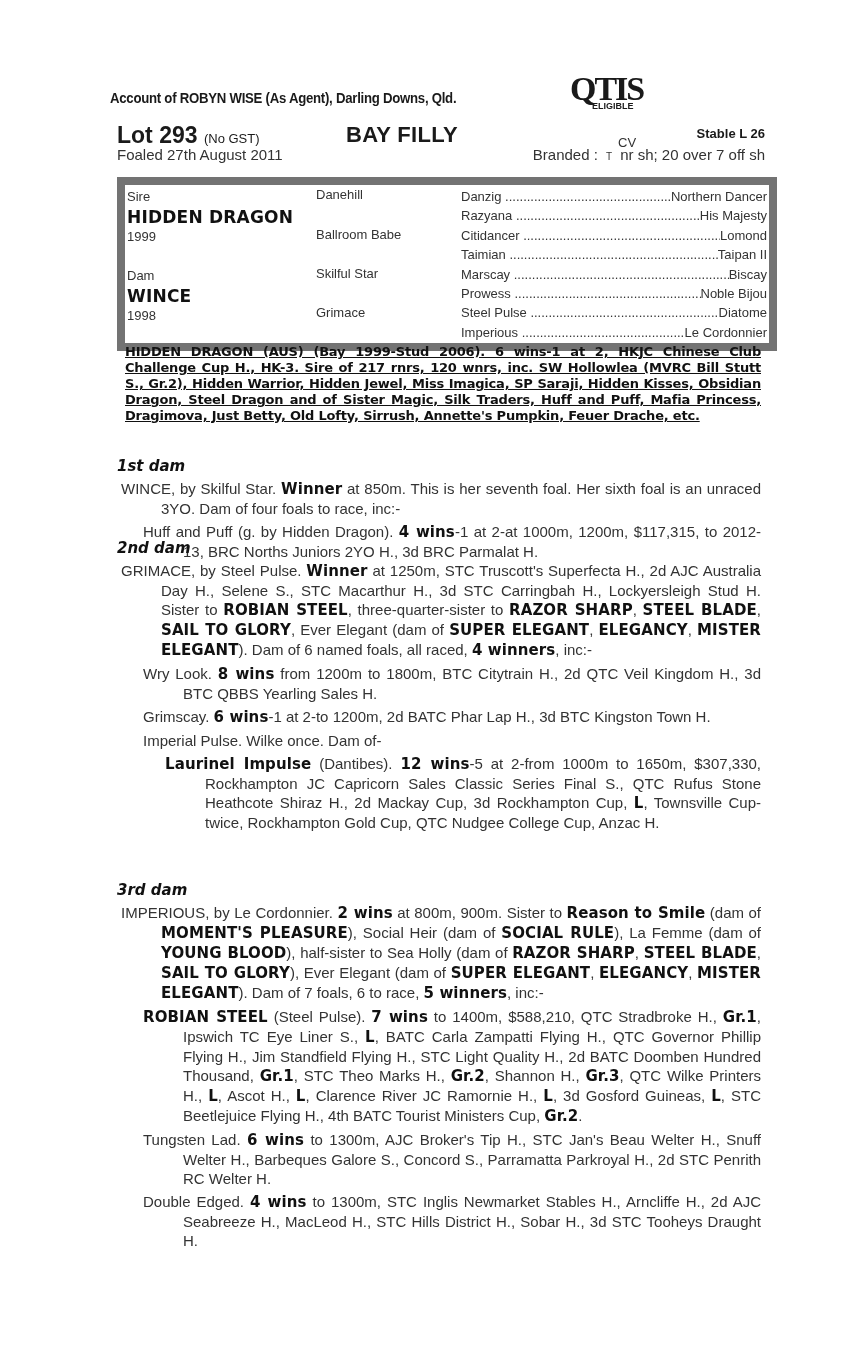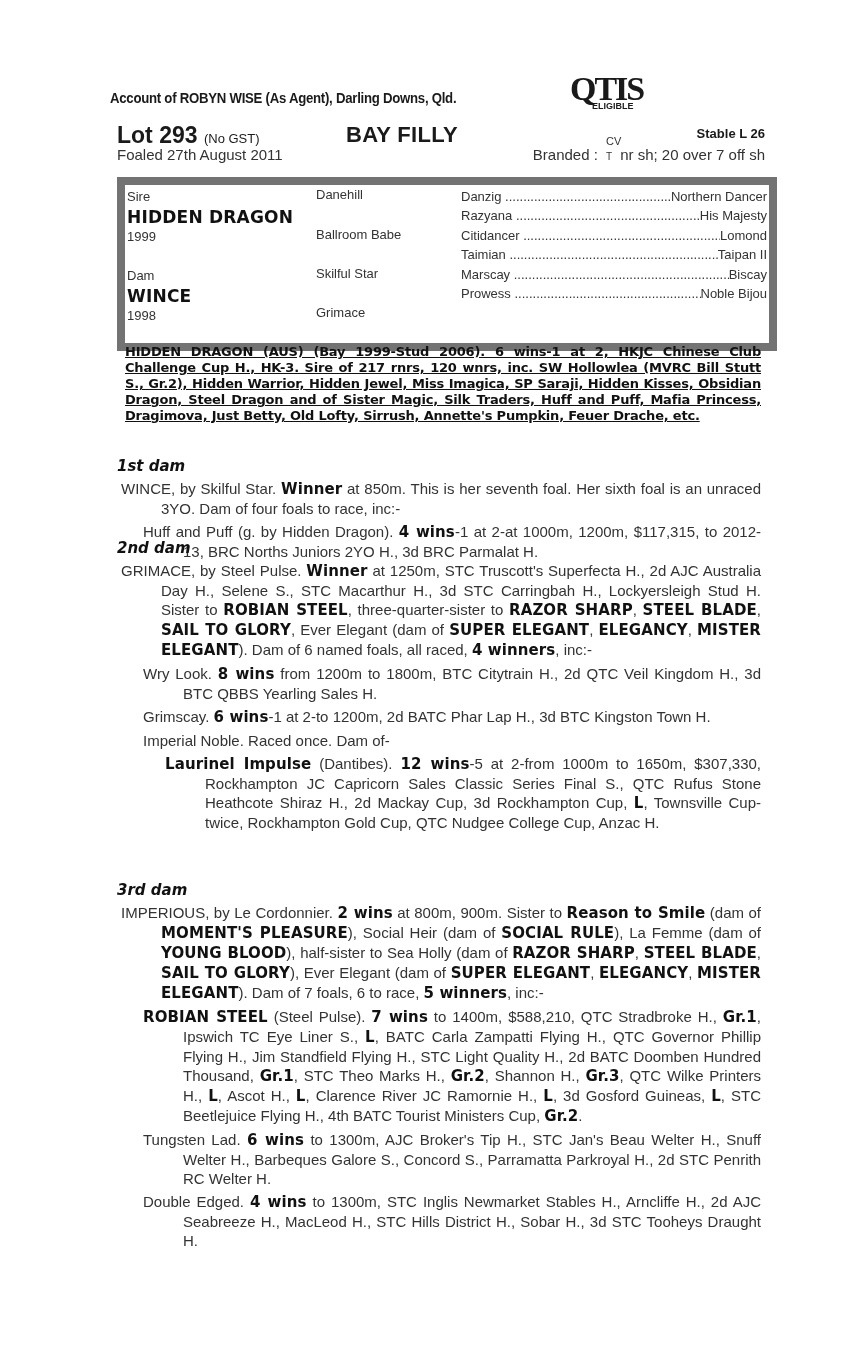--- a/index.html
+++ b/index.html
@@ -16,21 +16,21 @@
   .lotrow { position: absolute; left: 0; top: 122px; width: 648px; height: 28px; }
   .lot { position: absolute; left: 0; top: 0; font-weight: bold; font-size: 23px; }
   .lot .nogst { font-weight: normal; font-size: 13px; }
   .sex { position: absolute; left: 229px; top: 0; font-weight: bold; font-size: 22px; letter-spacing: 0.3px; }
   .stable { position: absolute; right: 0; top: 4px; font-weight: bold; font-size: 13px; }
 
   .foalrow { position: absolute; left: 0; top: 146px; width: 648px; font-size: 15px; color: #333; }
   .foaled { position: absolute; left: 0; top: 0; }
   .branded { position: absolute; right: 0; top: 0; white-space: nowrap; }
   .brand-mark { display: inline-block; position: relative; width: 14px; text-align: center; }
-  .brand-mark .cv { position: absolute; left: 4px; top: -11px; font-size: 11px; width: 14px; text-align: center; }
+  .brand-mark .cv { position: absolute; left: 16px; top: -11px; font-size: 13px; width: 14px; text-align: center; }
   .brand-mark .t { font-size: 10px; }
 
   .pedigree { position: absolute; left: 0; top: 177px; width: 644px; height: 158px; border: 8px solid #737373; }
   .ped-col1 { position: absolute; left: 2px; top: 2px; font-size: 13px; color: #333; }
   .ped-col1 div { height: 20px; line-height: 20px; }
   .ped-col1 .big { font-weight: bold; font-size: 17px; color: #111; font-family: "DejaVu Sans", sans-serif; letter-spacing: 0.2px; }
   .ped-col2 { position: absolute; left: 191px; top: 2px; font-size: 13px; color: #333; }
   .ped-col2 div { position: absolute; left: 0; white-space: nowrap; }
   .ped-col3 { position: absolute; left: 336px; top: 2px; width: 306px; font-size: 13px; color: #333; }
   .ped-row { height: 19.4px; line-height: 19.4px; display: flex; align-items: baseline; overflow: hidden; }
@@ -115,37 +115,45 @@
           <span class="right">Taipan II</span>
         </div>
       <div class="ped-row">
           <span class="lead">Marscay</span>
           <span class="right">Biscay</span>
         </div>
       <div class="ped-row">
           <span class="lead">Prowess</span>
           <span class="right">Noble Bijou</span>
         </div>
+      <div class="ped-row">
+          <span class="lead">Steel Pulse</span>
+          <span class="right">Diatome</span>
+        </div>
+      <div class="ped-row">
+          <span class="lead">Imperious</span>
+          <span class="right">Le Cordonnier</span>
+        </div>
     </div>
   </div>
 
   <div class="sire-summary">HIDDEN DRAGON (AUS) (Bay 1999-Stud 2006). 6 wins-1 at 2, HKJC Chinese Club Challenge Cup H., HK-3. Sire of 217 rnrs, 120 wnrs, inc. SW Hollowlea (MVRC Bill Stutt S., Gr.2), Hidden Warrior, Hidden Jewel, Miss Imagica, SP Saraji, Hidden Kisses, Obsidian Dragon, Steel Dragon and of Sister Magic, Silk Traders, Huff and Puff, Mafia Princess, Dragimova, Just Betty, Old Lofty, Sirrush, Annette's Pumpkin, Feuer Drache, etc.</div>
 
   <div class="dam-sec" style="top:458px">
     <h3>1st dam</h3>
     <p class="para"><span>WINCE, by Skilful Star. </span><b>Winner</b><span> at 850m. This is her seventh foal. Her sixth foal is an unraced 3YO. Dam of four foals to race, inc:-</span></p>
     <p class="para l2"><span>Huff and Puff (g. by Hidden Dragon). </span><b>4 wins</b><span>-1 at 2-at 1000m, 1200m, $117,315, to 2012-13, BRC Norths Juniors 2YO H., 3d BRC Parmalat H.</span></p>
   </div>
 
   <div class="dam-sec" style="top:540px">
     <h3>2nd dam</h3>
     <p class="para"><span>GRIMACE, by Steel Pulse. </span><b>Winner</b><span> at 1250m, STC Truscott's Superfecta H., 2d AJC Australia Day H., Selene S., STC Macarthur H., 3d STC Carringbah H., Lockyersleigh Stud H. Sister to </span><b class="bk">ROBIAN STEEL</b><span>, three-quarter-sister to </span><b class="bk">RAZOR SHARP</b><span>, </span><b class="bk">STEEL BLADE</b><span>, </span><b class="bk">SAIL TO GLORY</b><span>, Ever Elegant (dam of </span><b class="bk">SUPER ELEGANT</b><span>, </span><b class="bk">ELEGANCY</b><span>, </span><b class="bk">MISTER ELEGANT</b><span>). Dam of 6 named foals, all raced, </span><b>4 winners</b><span>, inc:-</span></p>
     <p class="para l2"><span>Wry Look. </span><b>8 wins</b><span> from 1200m to 1800m, BTC Citytrain H., 2d QTC Veil Kingdom H., 3d BTC QBBS Yearling Sales H.</span></p>
     <p class="para l2"><span>Grimscay. </span><b>6 wins</b><span>-1 at 2-to 1200m, 2d BATC Phar Lap H., 3d BTC Kingston Town H.</span></p>
-    <p class="para l2">Imperial Noble. Raced once. Dam of-</p>
+    <p class="para l2">Imperial Pulse. Wilke once. Dam of-</p>
     <p class="para l3"><b>Laurinel Impulse</b><span> (Dantibes). </span><b>12 wins</b><span>-5 at 2-from 1000m to 1650m, $307,330, Rockhampton JC Capricorn Sales Classic Series Final S., QTC Rufus Stone Heathcote Shiraz H., 2d Mackay Cup, 3d Rockhampton Cup, </span><b>L</b><span>, Townsville Cup-twice, Rockhampton Gold Cup, QTC Nudgee College Cup, Anzac H.</span></p>
   </div>
 
   <div class="dam-sec" style="top:882px">
     <h3>3rd dam</h3>
     <p class="para"><span>IMPERIOUS, by Le Cordonnier. </span><b>2 wins</b><span> at 800m, 900m. Sister to </span><b>Reason to Smile</b><span> (dam of </span><b class="bk">MOMENT'S PLEASURE</b><span>), Social Heir (dam of </span><b class="bk">SOCIAL RULE</b><span>), La Femme (dam of </span><b class="bk">YOUNG BLOOD</b><span>), half-sister to Sea Holly (dam of </span><b class="bk">RAZOR SHARP</b><span>, </span><b class="bk">STEEL BLADE</b><span>, </span><b class="bk">SAIL TO GLORY</b><span>), Ever Elegant (dam of </span><b class="bk">SUPER ELEGANT</b><span>, </span><b class="bk">ELEGANCY</b><span>, </span><b class="bk">MISTER ELEGANT</b><span>). Dam of 7 foals, 6 to race, </span><b>5 winners</b><span>, inc:-</span></p>
     <p class="para l2"><b class="bk">ROBIAN STEEL</b><span> (Steel Pulse). </span><b>7 wins</b><span> to 1400m, $588,210, QTC Stradbroke H., </span><b>Gr.1</b><span>, Ipswich TC Eye Liner S., </span><b>L</b><span>, BATC Carla Zampatti Flying H., QTC Governor Phillip Flying H., Jim Standfield Flying H., STC Light Quality H., 2d BATC Doomben Hundred Thousand, </span><b>Gr.1</b><span>, STC Theo Marks H., </span><b>Gr.2</b><span>, Shannon H., </span><b>Gr.3</b><span>, QTC Wilke Printers H., </span><b>L</b><span>, Ascot H., </span><b>L</b><span>, Clarence River JC Ramornie H., </span><b>L</b><span>, 3d Gosford Guineas, </span><b>L</b><span>, STC Beetlejuice Flying H., 4th BATC Tourist Ministers Cup, </span><b>Gr.2</b><span>.</span></p>
     <p class="para l2"><span>Tungsten Lad. </span><b>6 wins</b><span> to 1300m, AJC Broker's Tip H., STC Jan's Beau Welter H., Snuff Welter H., Barbeques Galore S., Concord S., Parramatta Parkroyal H., 2d STC Penrith RC Welter H.</span></p>
     <p class="para l2"><span>Double Edged. </span><b>4 wins</b><span> to 1300m, STC Inglis Newmarket Stables H., Arncliffe H., 2d AJC Seabreeze H., MacLeod H., STC Hills District H., Sobar H., 3d STC Tooheys Draught H.</span></p>
   </div>

